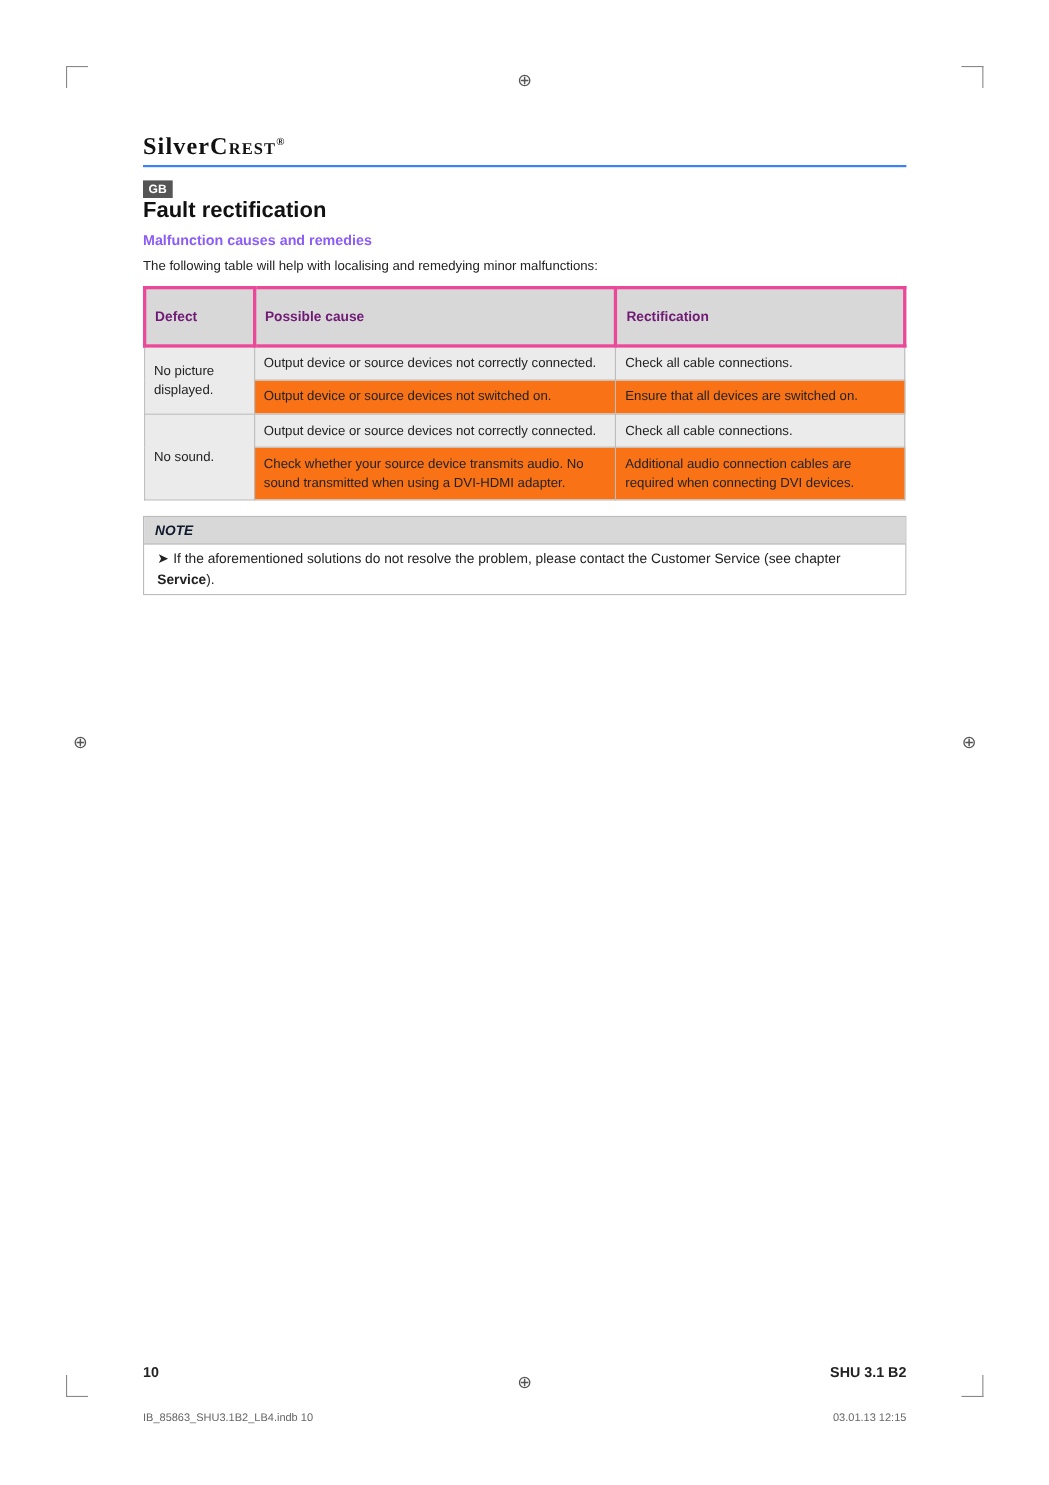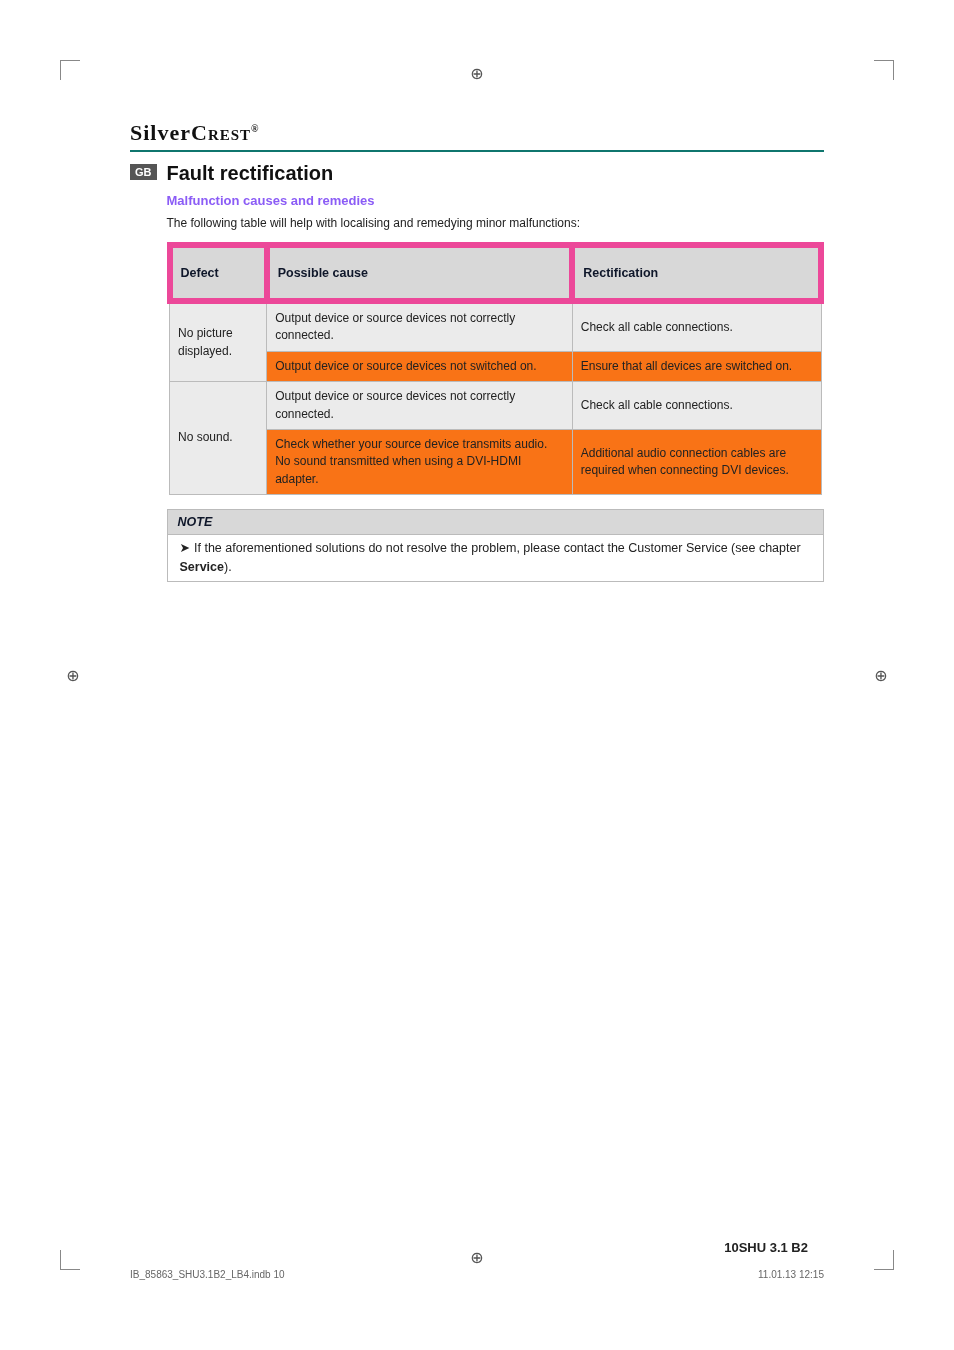--- a/index.html
+++ b/index.html
@@ -70,41 +70,42 @@
       margin-bottom: 4px;
     }
     .brand span.crest {
       font-variant: small-caps;
     }
     .brand-trademark {
       font-size: 10px;
       vertical-align: super;
     }
     .brand-line {
-      border-bottom: 2px solid #0f766e;
+      border-bottom: 2px solid #3b82f6;
       margin-bottom: 10px;
     }
 
     
     .gb-badge {
       display: inline-block;
       background: #555;
       color: #fff;
       font-size: 11px;
       font-weight: bold;
       padding: 2px 5px;
       margin-right: 10px;
       vertical-align: top;
       margin-top: 2px;
     }
 
     .section-wrapper {
       display: flex;
       align-items: flex-start;
       margin-bottom: 14px;
+      flex-direction: column;
     }
 
     .section-content {
       flex: 1;
     }
 
     
     .fault-title {
       font-size: 20px;
       font-weight: bold;
@@ -139,22 +140,22 @@
       border-collapse: collapse;
       margin-bottom: 14px;
     }
 
     .fault-table th {
       background: #d8d8d8;
       font-size: 12.5px;
       font-weight: bold;
       text-align: left;
       padding: 18px 8px;
-      border: 6px solid #ec4899;
-      color: #0f172a;
+      border: 3px solid #ec4899;
+      color: #701a75;
     }
 
     .fault-table td {
       font-size: 12px;
       padding: 6px 8px;
       border: 1px solid #bbb;
       vertical-align: middle;
       line-height: 1.45;
       color: #222;
     }
@@ -196,42 +197,42 @@
 
     .note-content strong {
       font-weight: bold;
     }
 
     
     .footer {
       position: absolute;
       bottom: 95px;
       left: 130px;
-      right: 146px;
+      right: 130px;
       display: flex;
-      justify-content: flex-end;
+      justify-content: space-between;
       align-items: center;
     }
 
     .footer-page {
       font-size: 13px;
       font-weight: bold;
       color: #222;
     }
 
     .footer-model {
       font-size: 13px;
       font-weight: bold;
       color: #222;
     }
 
     
     .bottom-info {
       position: absolute;
-      bottom: 70px;
+      bottom: 55px;
       left: 130px;
       right: 130px;
       display: flex;
       justify-content: space-between;
       font-size: 10px;
       color: #666;
     }
 
     
     .defect-cell {
@@ -323,16 +324,16 @@
 
   </div>
 
   <div class="footer">
     <span class="footer-page">10</span>
     <span class="footer-model">SHU 3.1 B2</span>
   </div>
 
   <div class="bottom-info">
     <span>IB_85863_SHU3.1B2_LB4.indb   10</span>
-    <span>11.01.13   12:15</span>
+    <span>03.01.13   12:15</span>
   </div>
 
 </div>
 
 </body></html>

